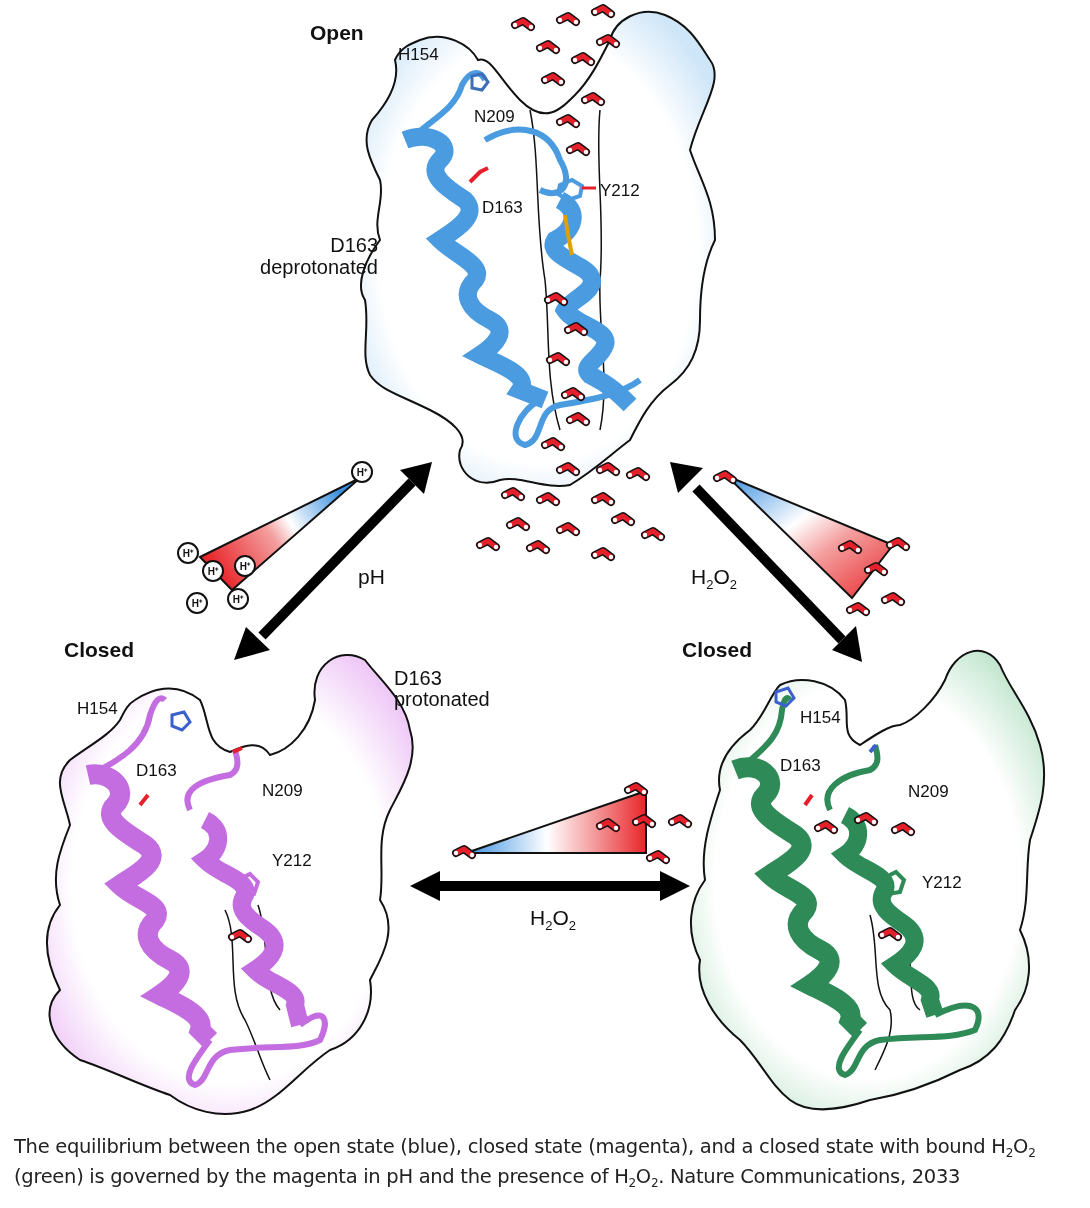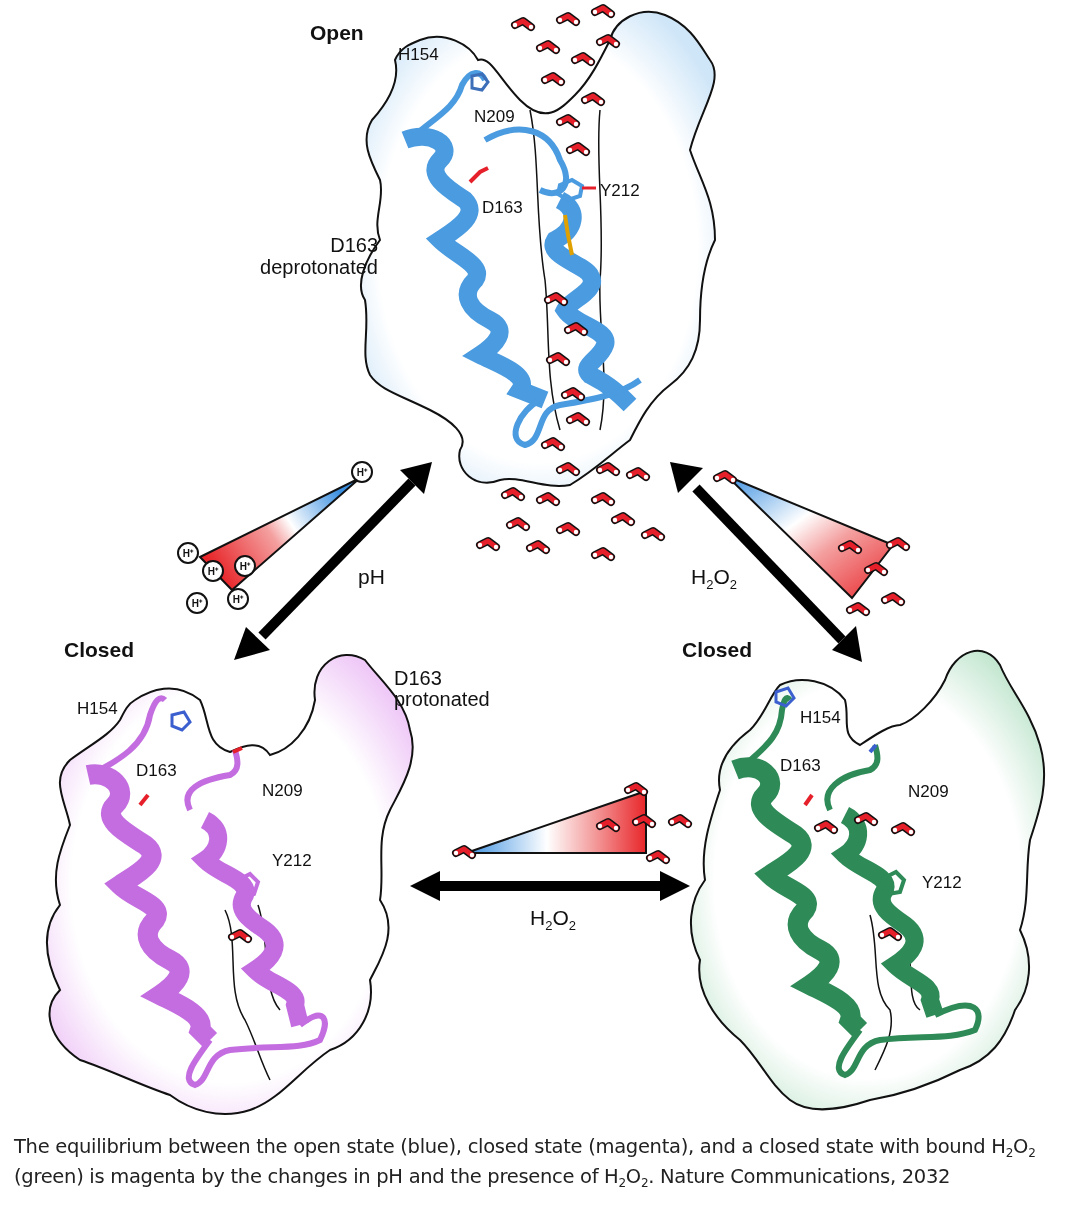--- a/index.html
+++ b/index.html
@@ -213,13 +213,13 @@
     <use href="#h2o2" x="882" y="935"></use>
 
     <text class="lbl bold" x="682" y="657" font-size="21">Closed</text>
     <text class="lbl" x="800" y="723" font-size="17">H154</text>
     <text class="lbl" x="780" y="771" font-size="17">D163</text>
     <text class="lbl" x="908" y="797" font-size="17">N209</text>
     <text class="lbl" x="922" y="888" font-size="17">Y212</text>
   </g>
 </svg>
 
-<div class="caption"><span>The equilibrium between the open state (blue), closed state (magenta), and a closed state with bound </span><span>H</span><sub>2</sub><span>O</span><sub>2</sub><span> (green) is magenta by the changes in pH and the presence of </span><span>H</span><sub>2</sub><span>O</span><sub>2</sub><span>. Nature Communications, 2032</span></div>
+<div class="caption"><span>The equilibrium between the open state (blue), closed state (magenta), and a closed state with bound </span><span>H</span><sub>2</sub><span>O</span><sub>2</sub><span> (green) is governed by the magenta in pH and the presence of </span><span>H</span><sub>2</sub><span>O</span><sub>2</sub><span>. Nature Communications, 2033</span></div>
 
 </body></html>

